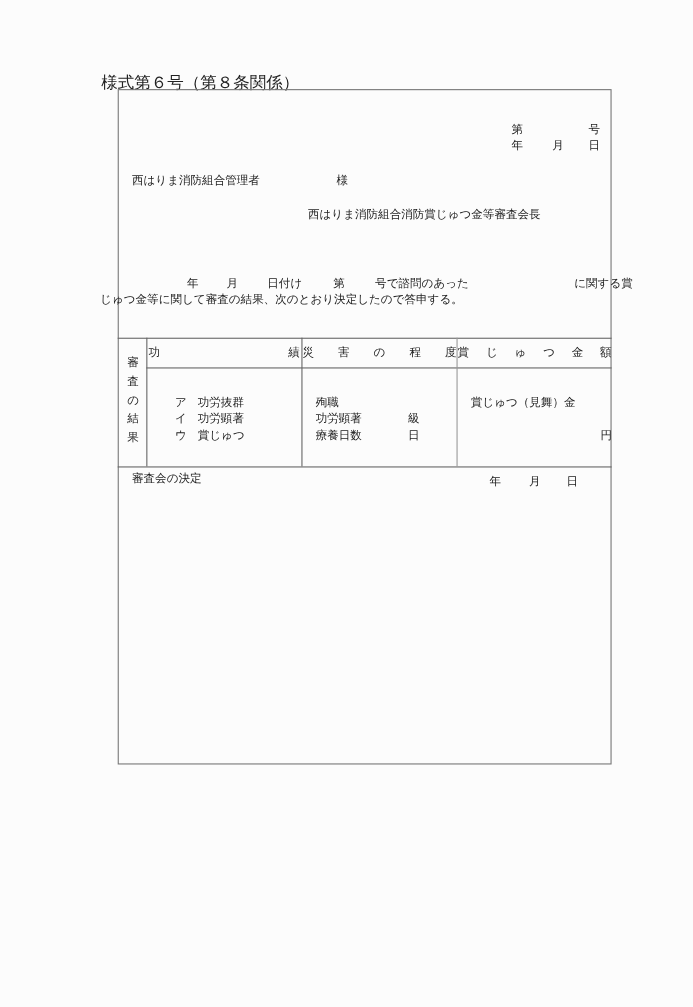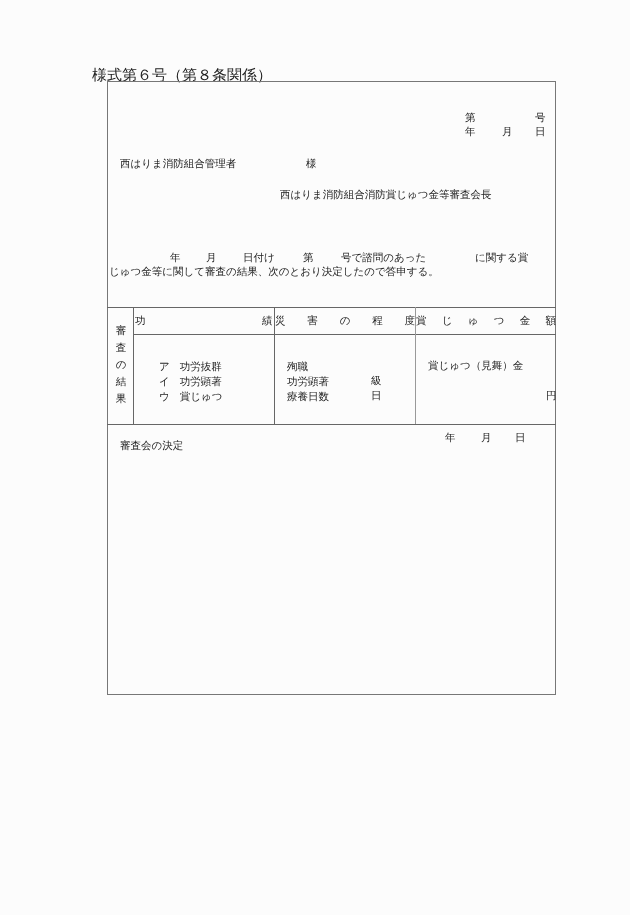--- a/index.html
+++ b/index.html
@@ -27,22 +27,22 @@
 <div class="abs" style="left:120px; top:157px;">西はりま消防組合管理者</div>
 <div class="abs" style="left:306px; top:157px;">様</div>
 
 <div class="abs" style="left:280px; top:188px;">西はりま消防組合消防賞じゅつ金等審査会長</div>
 
 <div class="abs" style="left:170px; top:251px;">年</div>
 <div class="abs" style="left:206px; top:251px;">月</div>
 <div class="abs" style="left:243px; top:251px;">日付け</div>
 <div class="abs" style="left:303px; top:251px;">第</div>
 <div class="abs" style="left:341px; top:251px;">号で諮問のあった</div>
-<div class="abs" style="left:475px; top:251px;text-align:center;">に関する賞</div>
-<div class="abs" style="left:109px; top:265px;">じゅつ金等に関して審査の結果、次のとおり決定したので答申する。</div>
+<div class="abs" style="left:522px; top:251px;text-align:center;">に関する賞</div>
+<div class="abs" style="left:91px; top:265px;">じゅつ金等に関して審査の結果、次のとおり決定したので答申する。</div>
 
 <div class="hline" style="left:107px; top:307px; width:449px;"></div>
 <div class="hline" style="left:133px; top:334px; width:423px;"></div>
 <div class="hline" style="left:107px; top:424px; width:449px;"></div>
 <div class="vline" style="left:133px; top:307px; height:117px;"></div>
 <div class="vline" style="left:274px; top:307px; height:117px;"></div>
 <div class="vline" style="left:415px; top:307px; height:117px; border-left-color:#999;"></div>
 
 <div class="vtext" style="top:322px;">
   <div>審</div>
@@ -82,16 +82,16 @@
   <div>殉職</div>
   <div>功労顕著</div>
   <div>療養日数</div>
 </div>
 <div class="abs" style="left:371px; top:374px;">級</div>
 <div class="abs" style="left:371px; top:389px;">日</div>
 
 <div class="abs" style="left:428px; top:359px;">賞じゅつ（見舞）金</div>
 <div class="abs" style="left:546px; top:389px;">円</div>
 
-<div class="abs" style="left:120px; top:439px;text-align:center;">審査会の決定</div>
+<div class="abs" style="left:120px; top:428px;text-align:center;">審査会の決定</div>
 <div class="abs" style="left:445px; top:431px;">年</div>
 <div class="abs" style="left:481px; top:431px;">月</div>
 <div class="abs" style="left:515px; top:431px;">日</div>
 
 </body></html>

